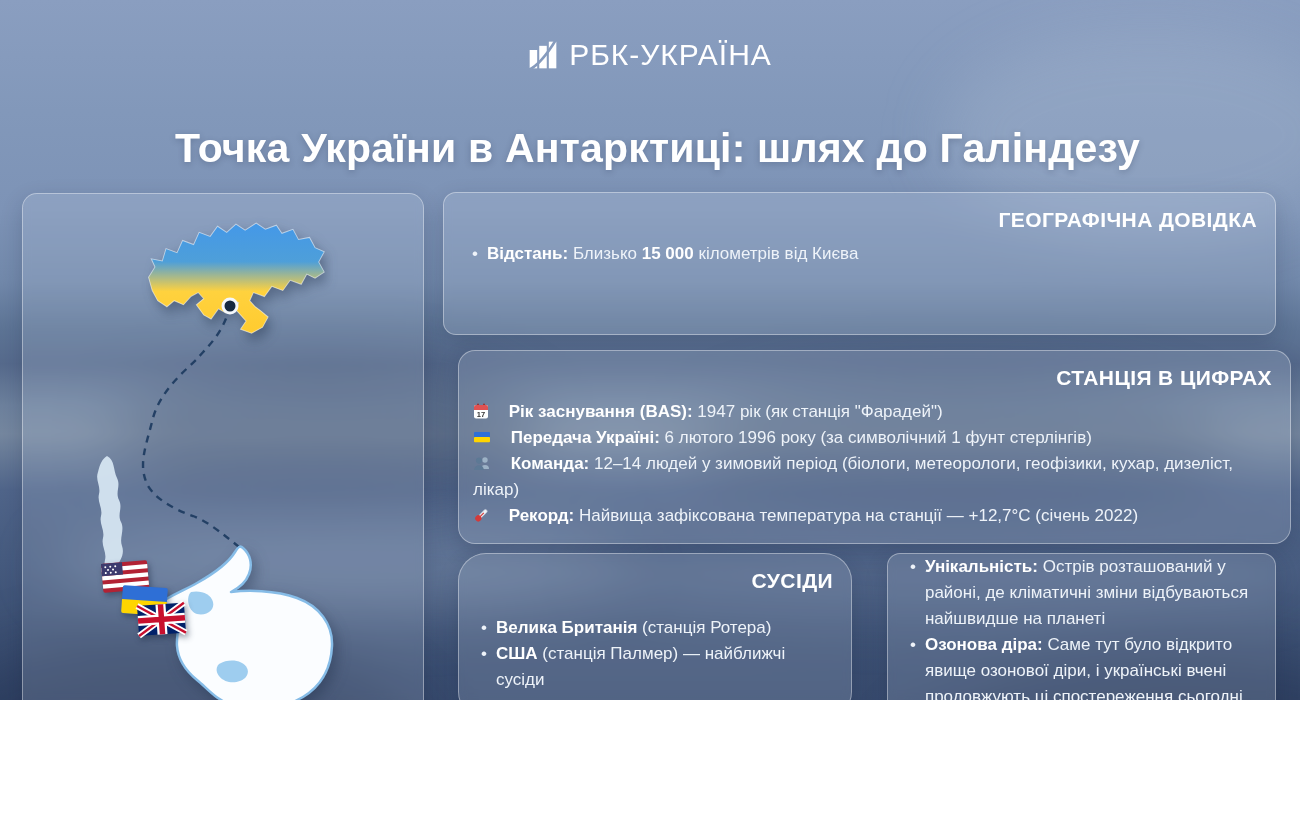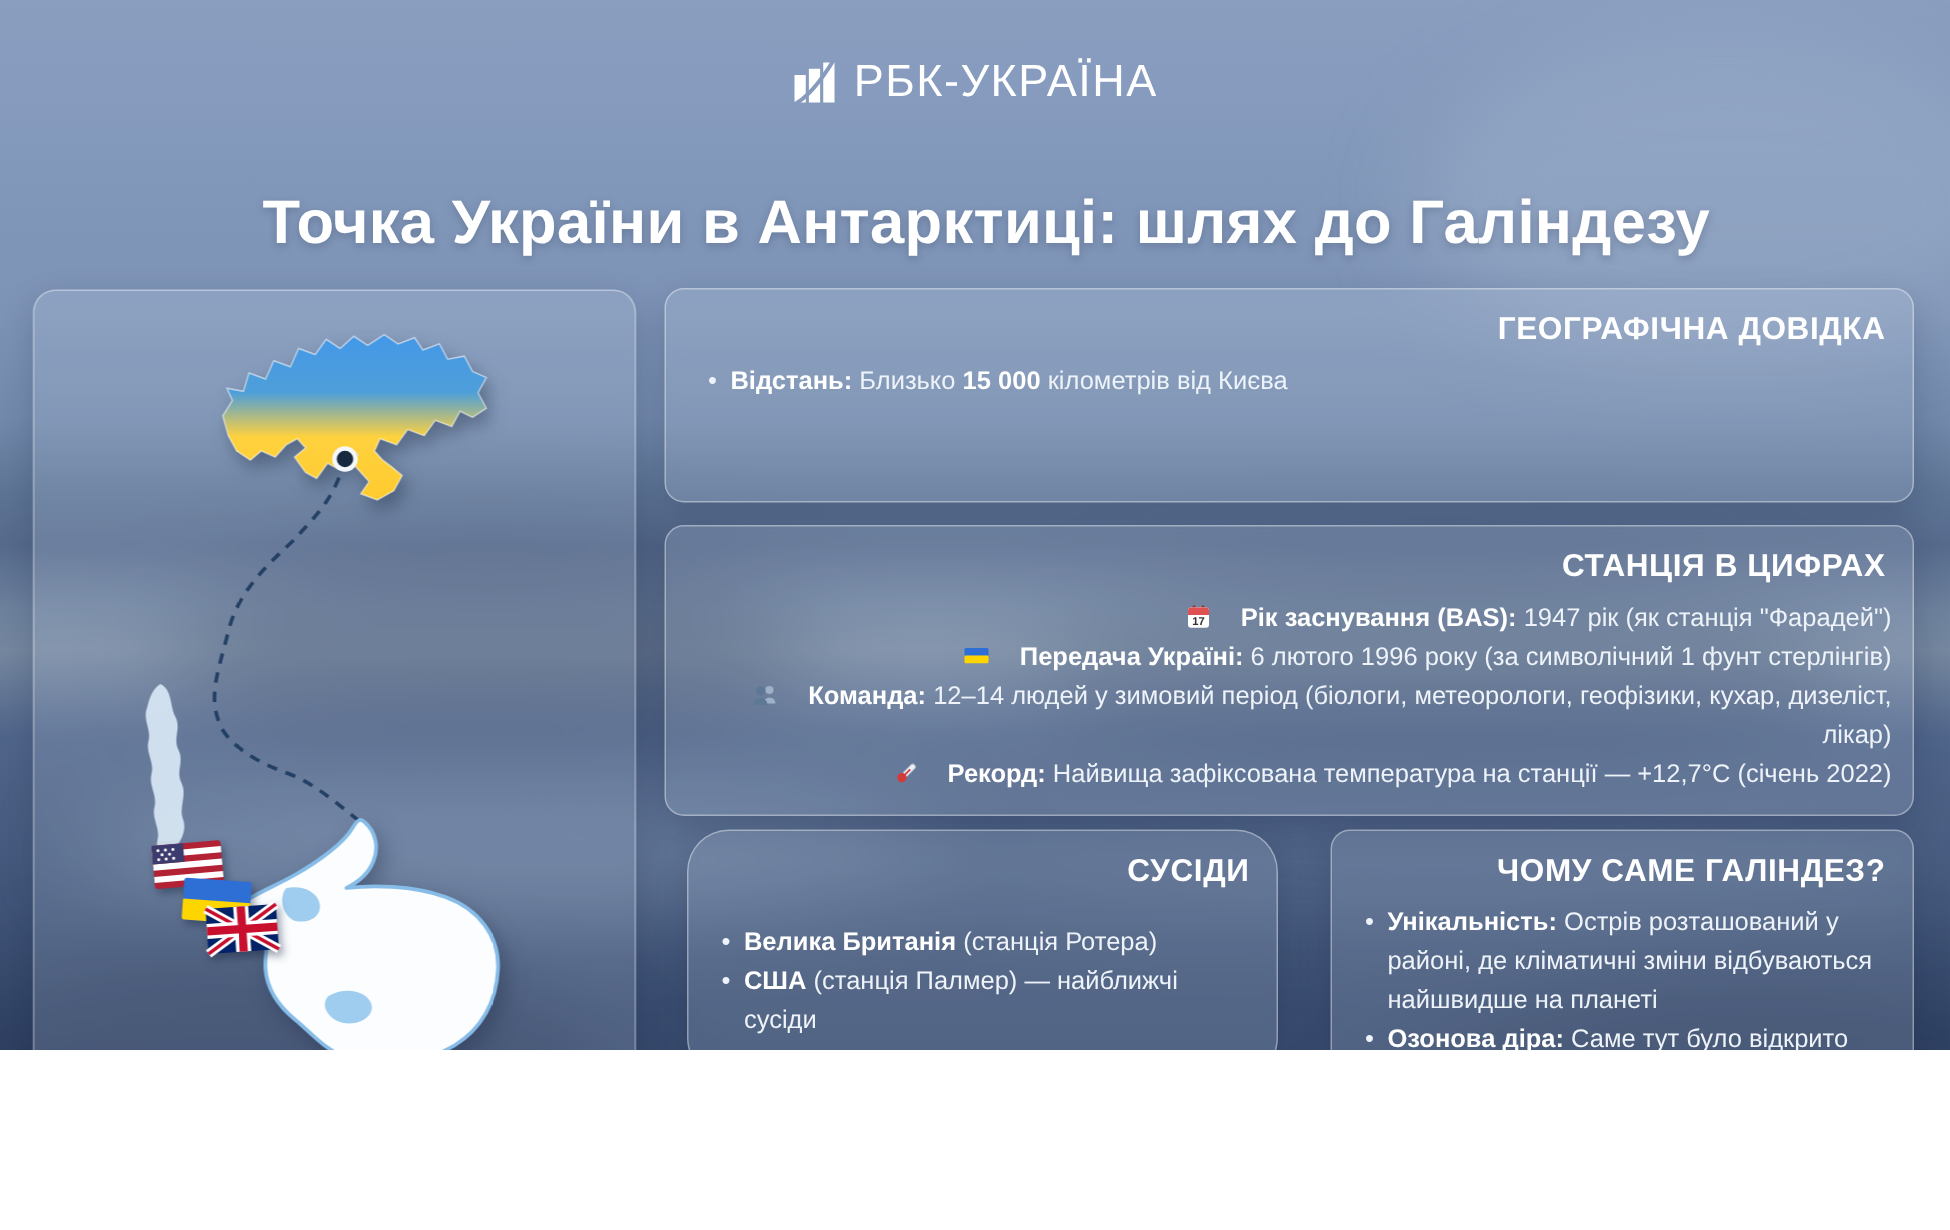--- a/index.html
+++ b/index.html
@@ -31,37 +31,37 @@
     position:absolute;border-radius:13px;
     background:rgba(212,226,243,.17);
     border:1px solid rgba(255,255,255,.38);
     box-shadow:0 8px 22px rgba(18,32,58,.20);
     backdrop-filter:blur(4px);
   }
   .map-panel{left:22px;top:193px;width:400px;height:568px;border-radius:15px;}
   .map-panel svg{position:absolute;left:0;top:0;}
 
   .card-geo{left:443px;top:192px;width:831px;height:141px;}
-  .card-station{left:443px;top:350px;width:831px;height:192px;}
+  .card-station{left:458px;top:350px;width:831px;height:192px;border-radius:17px;}
   .card-neighbors{left:458px;top:553px;width:392px;height:165px;border-radius:28px;}
   .card-why{left:887px;top:553px;width:387px;height:240px;}
 
   .card-title{margin:15px 18px 9px;text-align:right;font-size:21px;font-weight:bold;
     letter-spacing:.4px;color:#fff;}
   .card-body{padding:0 24px 28px;font-size:17px;line-height:26px;color:#eef3f9;}
   .card-station .card-body{padding:0 14px 12px;}
   .card-neighbors .card-body,.card-why .card-body{padding:0 18px 14px;}
 
   .bullet{display:flex;}
   .bullet::before{content:"•";flex:0 0 auto;margin:0 9px 0 4px;color:#eef3f9;}
   .b-label{font-weight:bold;color:#fff;}
   .b-strong{font-weight:bold;color:#fff;}
   .mt{margin-top:22px;}
 
-  .line{margin:0;text-align:right;}
+  .line{margin:0;}
   .line b{color:#fff;margin-left:12px;}
   .line svg{vertical-align:-2px;margin-right:3px;}
 
   .footer{position:absolute;left:0;right:0;top:741px;text-align:center;}
   .footer-logo{display:flex;justify-content:center;align-items:center;gap:8px;opacity:.42;}
   .footer-logo .brand-text{font-size:25px;letter-spacing:1px;}
   .footer-handle{margin-top:3px;font-size:18px;letter-spacing:1.6px;color:#fff;opacity:.38;}
 </style>
 </head>
 <body>
@@ -242,21 +242,20 @@
       <div class="bullet">
         <div class="b-text">
           <span class="b-label">США</span>
           <span>(станція Палмер) — найближчі сусіди</span>
         </div>
       </div>
     </div>
   </div>
 
   <div class="panel card-why">
-    <div class="card-title">ЧОМУ САМЕ ГАЛІНДЕЗ?</div>
     <div class="card-body">
       <div class="bullet">
         <div class="b-text">
           <span class="b-label">Унікальність:</span>
           <span>Острів розташований у районі, де кліматичні зміни відбуваються найшвидше на планеті</span>
         </div>
       </div>
       <div class="bullet">
         <div class="b-text">
           <span class="b-label">Озонова діра:</span>

